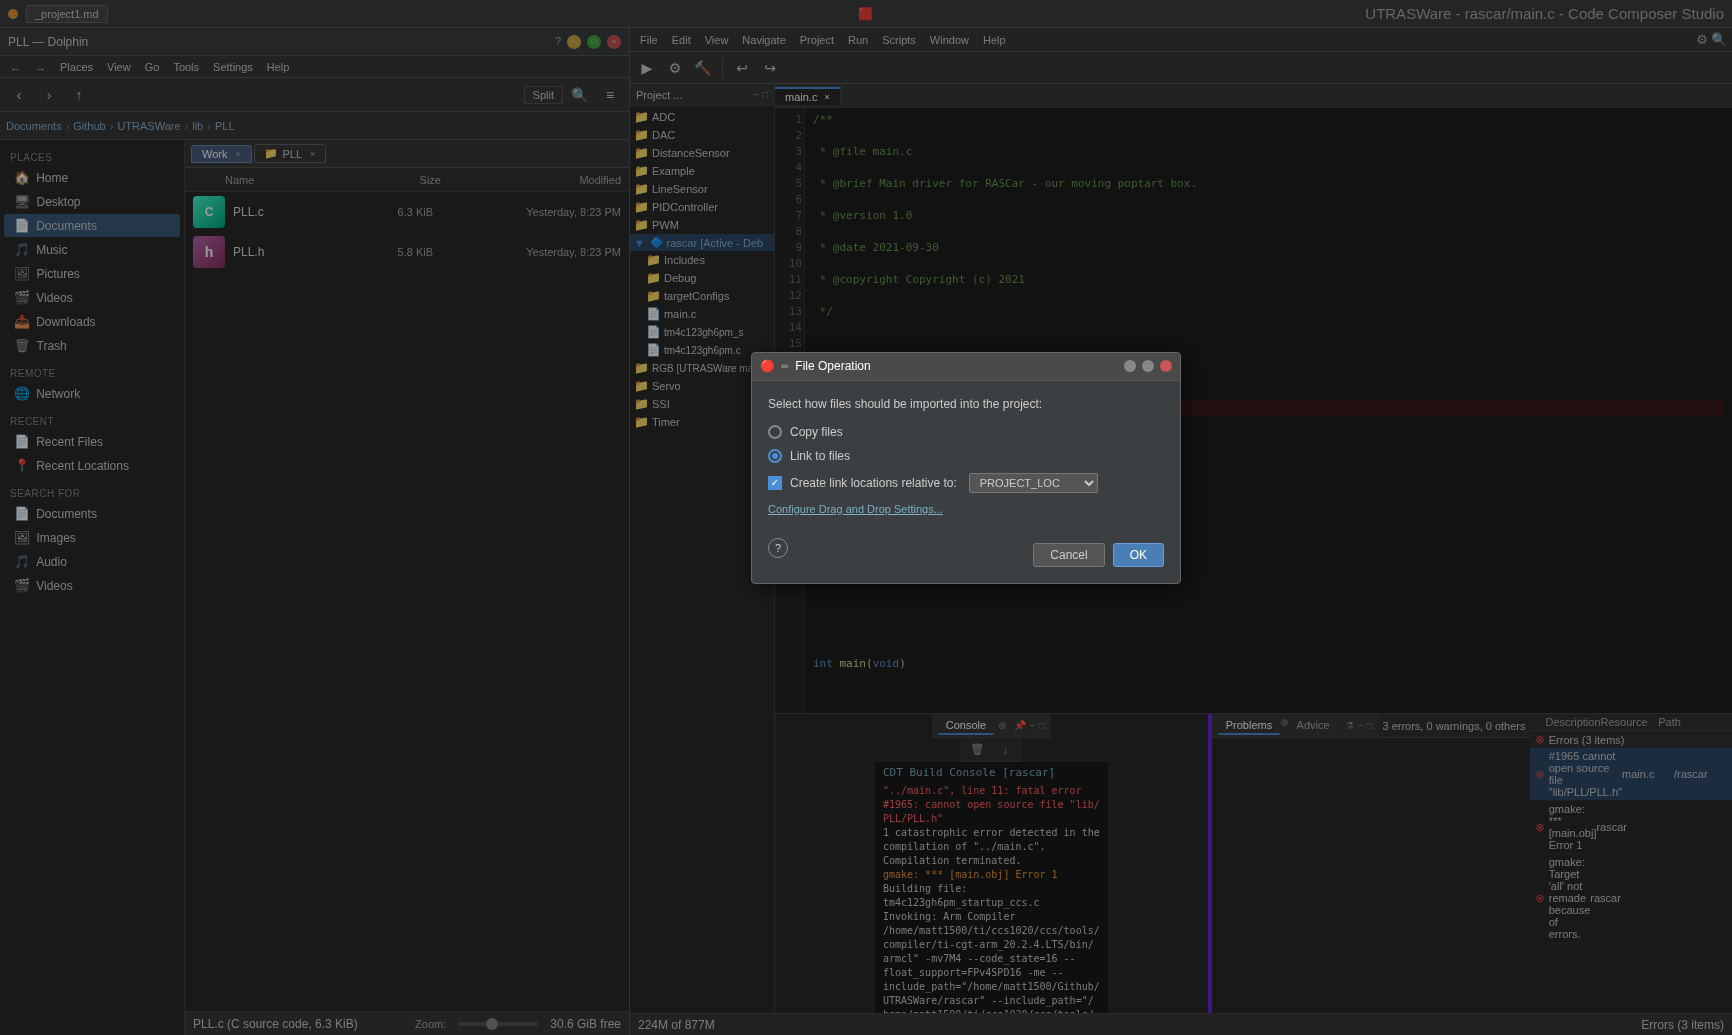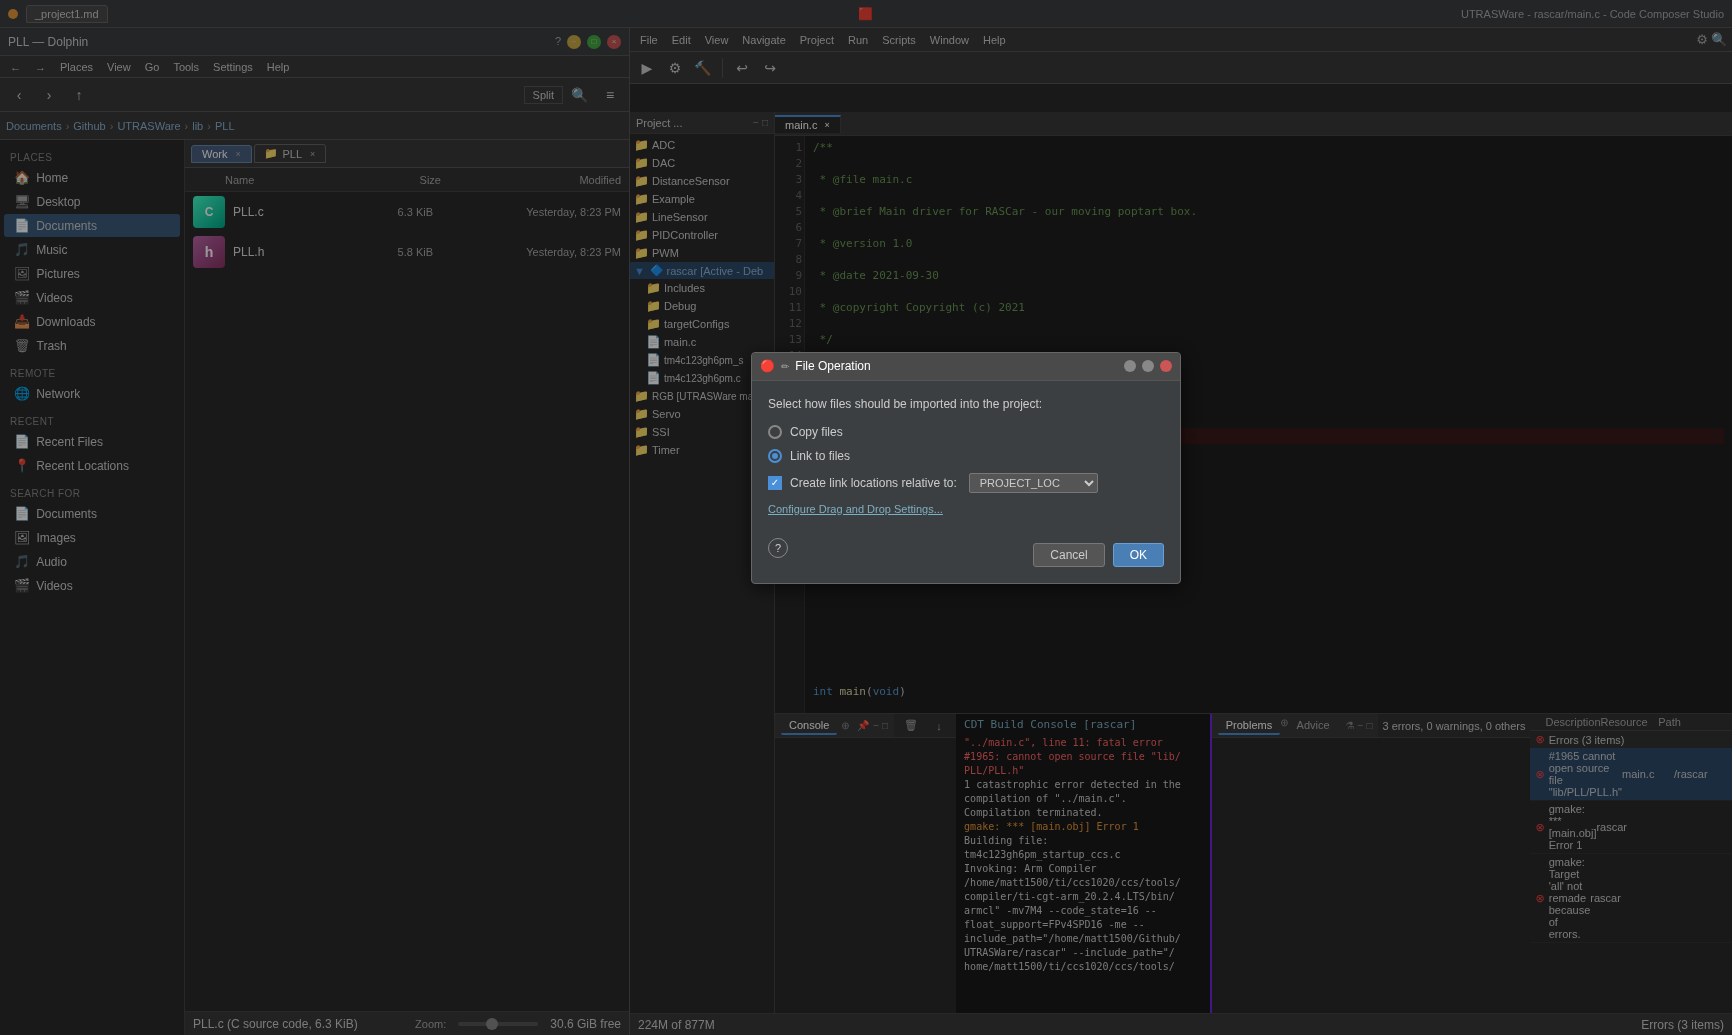--- a/index.html
+++ b/index.html
@@ -2,21 +2,21 @@
 <html><head>
   <meta charset="utf-8">
   <style>
     * { box-sizing: border-box; margin: 0; padding: 0; }
     body { font-family: 'Segoe UI', Arial, sans-serif; font-size: 12px; background: #2b2b2b; color: #ccc; overflow: hidden; width: 1732px; height: 1035px; }
 
     
     .top-bar { height: 28px; background: #3c3f41; display: flex; align-items: center; border-bottom: 1px solid #555; }
     .top-bar-left { flex: 1; display: flex; align-items: center; padding-left: 8px; gap: 8px; }
     .top-bar-center { display: flex; align-items: center; gap: 6px; }
-    .top-bar-right { flex: 1; text-align: right; padding-right: 8px; color: #aaa; font-size: 11px; }
+    .top-bar-right { flex: 1; text-align: right; padding-right: 8px; color: #aaa; font-size: 15px; }
     .dot { width: 10px; height: 10px; border-radius: 50%; display: inline-block; }
     .dot-orange { background: #e8973a; }
     .tab-file { background: #4a4a4a; border: 1px solid #666; border-radius: 3px 3px 0 0; padding: 2px 8px; font-size: 11px; color: #ccc; display: inline-flex; align-items: center; gap: 4px; }
 
     
     .main-layout { display: flex; height: calc(1035px - 28px); }
 
     
     .dolphin-panel { width: 630px; display: flex; flex-direction: column; background: #2b2b2b; border-right: 1px solid #555; }
     .dolphin-titlebar { height: 28px; background: #3c3f41; display: flex; align-items: center; justify-content: space-between; padding: 0 8px; border-bottom: 1px solid #555; }
@@ -69,21 +69,21 @@
     .dolphin-statusbar { height: 24px; background: #3a3a3a; display: flex; align-items: center; padding: 0 8px; justify-content: space-between; border-top: 1px solid #444; }
     .zoom-bar { display: flex; align-items: center; gap: 12px; }
     .zoom-slider { width: 80px; height: 4px; background: #555; border-radius: 2px; position: relative; }
     .zoom-thumb { width: 12px; height: 12px; background: #888; border-radius: 50%; position: absolute; top: -4px; left: 35%; cursor: pointer; }
 
     
     .ccs-panel { flex: 1; display: flex; flex-direction: column; background: #2b2b2b; }
     .ccs-menubar { height: 24px; background: #3a3a3a; display: flex; align-items: center; padding: 0 4px; gap: 2px; border-bottom: 1px solid #555; }
     .ccs-toolbar { height: 32px; background: #3a3a3a; display: flex; align-items: center; padding: 0 4px; gap: 2px; border-bottom: 1px solid #555; }
 
-    .ccs-main { display: flex; flex: 1; overflow: hidden; margin-top: 28px; }
+    .ccs-main { display: flex; flex: 1; overflow: hidden; }
 
     
     .project-explorer { width: 145px; background: #2b2b2b; border-right: 1px solid #444; overflow: hidden; display: flex; flex-direction: column; }
     .panel-header { height: 22px; background: #3a3a3a; display: flex; align-items: center; padding: 0 6px; justify-content: space-between; border-bottom: 1px solid #444; }
     .panel-title { font-size: 11px; color: #ccc; }
     .panel-icons { display: flex; gap: 3px; }
     .panel-icon-btn { font-size: 10px; color: #888; cursor: pointer; }
     .tree-area { flex: 1; overflow: auto; padding: 2px 0; }
     .tree-item { display: flex; align-items: center; padding: 2px 4px; gap: 3px; cursor: pointer; font-size: 11px; color: #ccc; }
     .tree-item.selected { background: #2d4a6a; }
@@ -101,21 +101,21 @@
     .code-text { flex: 1; font-family: monospace; font-size: 11px; padding: 4px 8px; line-height: 16px; overflow: auto; white-space: pre; color: #ccc; }
     .code-line { display: block; }
     .kw { color: #569cd6; }
     .cm { color: #6a9955; }
     .str { color: #ce9178; }
     .fn { color: #dcdcaa; }
     .err-marker { color: #ff4444; }
 
     
     .bottom-panels { height: 300px; display: flex; border-top: 1px solid #444; }
-    .console-panel { width: 50%; display: flex; flex-direction: row; border-right: 2px solid #6d28d9; }
+    .console-panel { width: 50%; display: flex; flex-direction: column; border-right: 4px solid #6d28d9; align-items: center; }
     .problems-panel { flex: 1; display: flex; }
     .bottom-panel-header { height: 24px; background: #3a3a3a; display: flex; align-items: center; padding: 0 6px; gap: 4px; border-bottom: 1px solid #444; }
     .panel-tab { padding: 2px 8px; font-size: 11px; cursor: pointer; color: #aaa; border-radius: 2px; }
     .panel-tab.active { color: #fff; border-bottom: 2px solid #4a90d9; }
     .console-toolbar { height: 24px; background: #333; display: flex; align-items: center; padding: 0 4px; gap: 2px; border-bottom: 1px solid #444; }
     .console-body { flex: 1; background: #1a1a1a; padding: 4px 8px; font-family: monospace; font-size: 10px; color: #ccc; overflow-y: auto; line-height: 14px; }
     .console-build-title { color: #7cafc2; font-size: 11px; margin-bottom: 4px; }
     .console-error { color: #ff6666; }
     .console-warning { color: #e8973a; }
 

